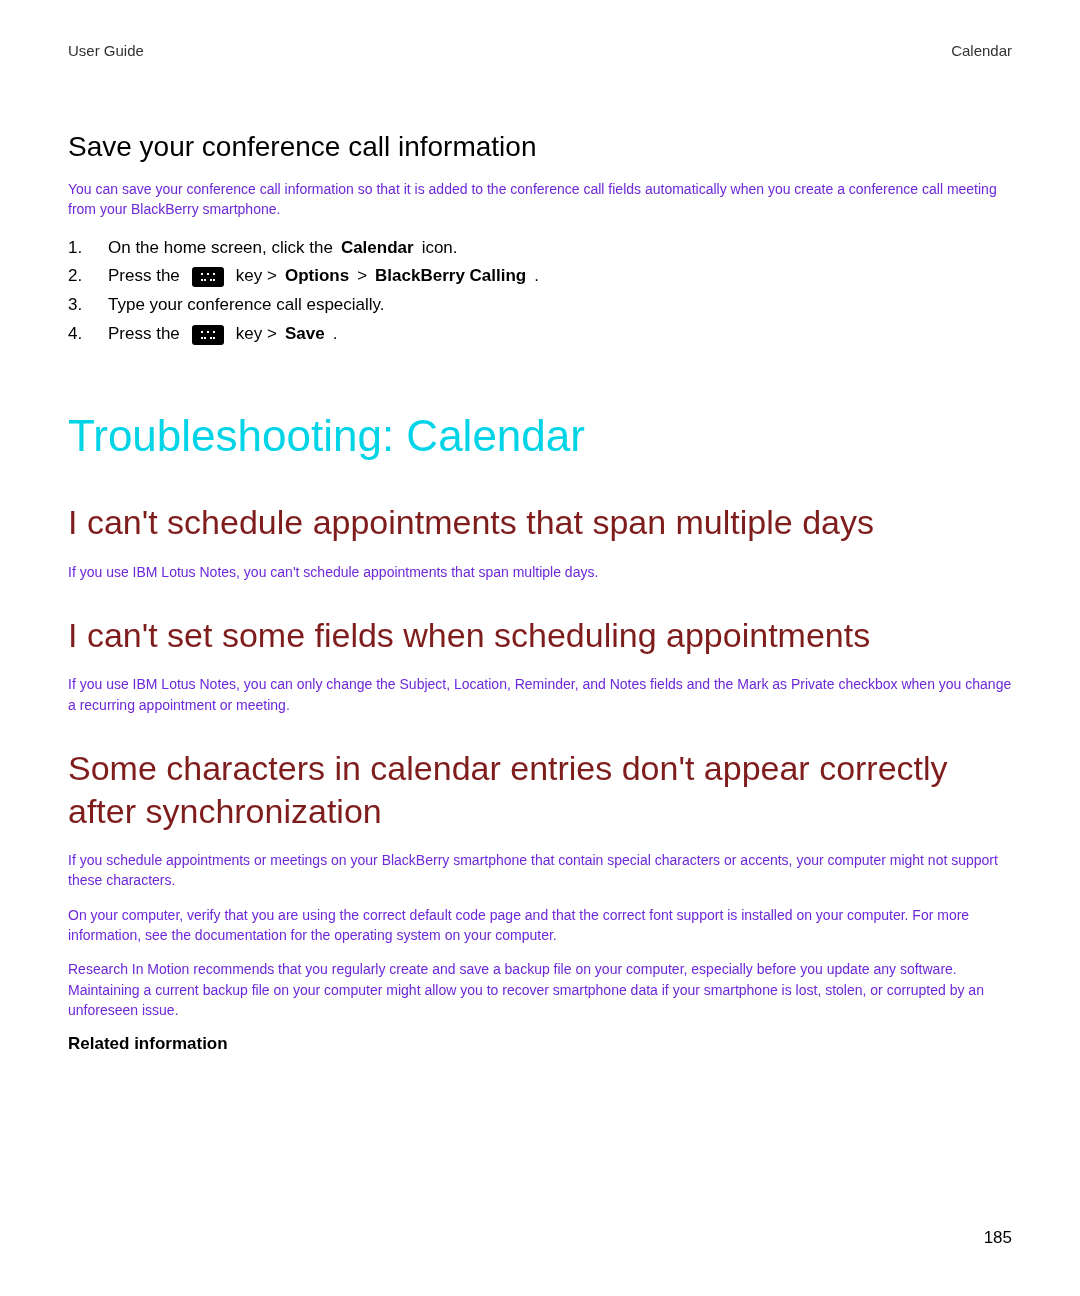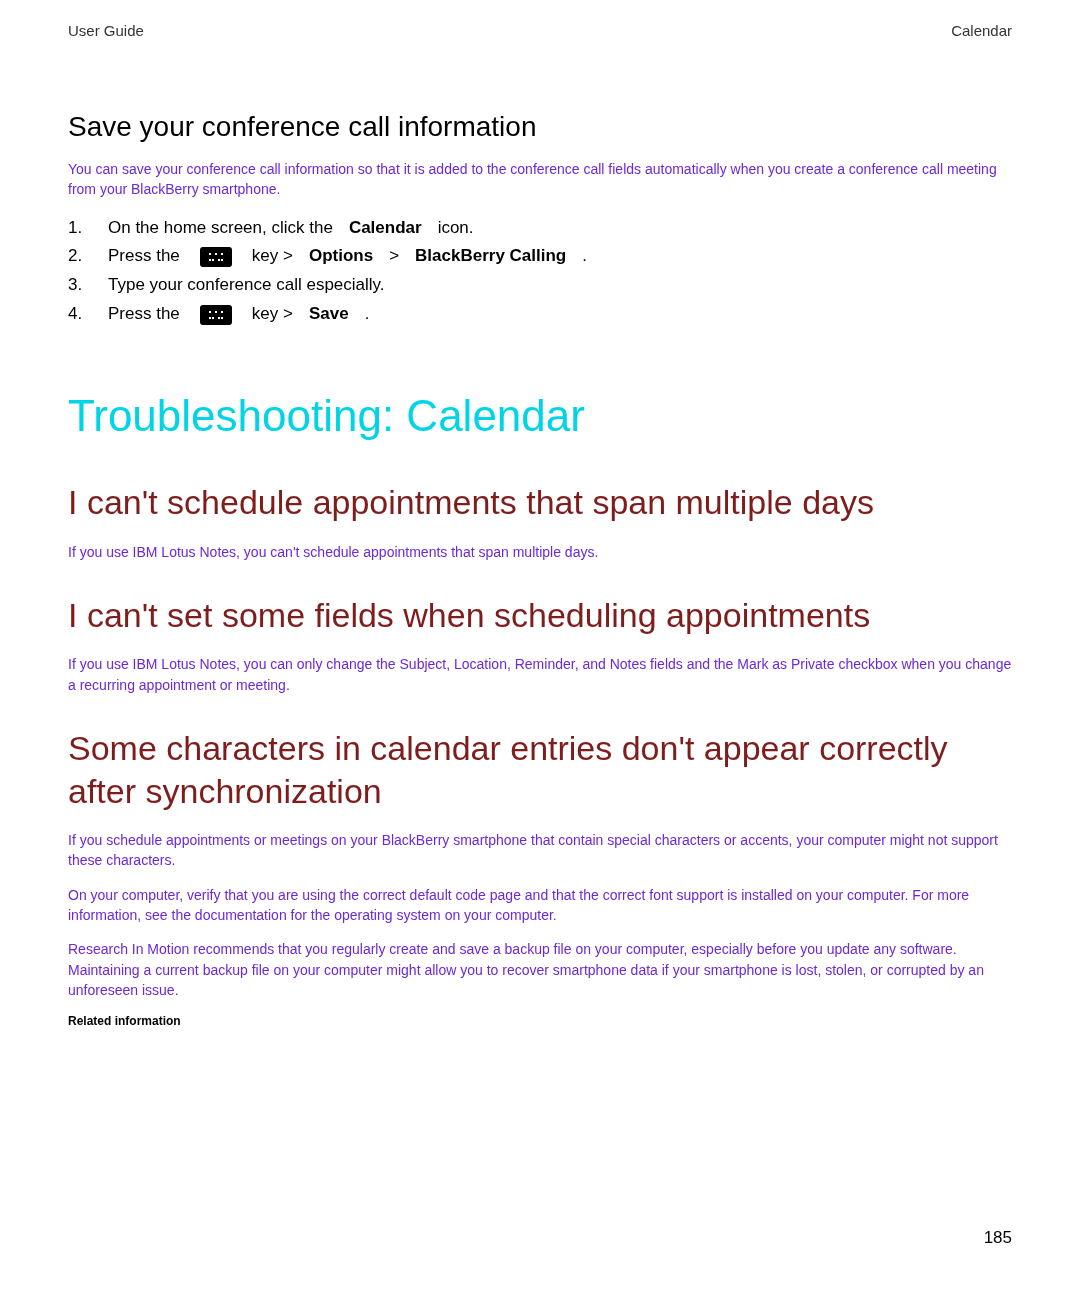--- a/index.html
+++ b/index.html
@@ -10,20 +10,21 @@
     body {
       font-family: Arial, Helvetica, sans-serif;
       background: #fff;
       color: #000;
       width: 1080px;
       height: 1296px;
       position: relative;
     }
     .page {
       padding: 22px 68px 48px 68px;
+      margin-top: 20px;
     }
     .header-row {
       display: flex;
       justify-content: space-between;
       font-size: 15px;
       color: #333;
       margin-bottom: 72px;
     }
     .section-h2 {
       font-size: 28px;
@@ -49,21 +50,21 @@
       color: #000;
     }
     .step-num {
       width: 40px;
       flex-shrink: 0;
     }
     .step-content {
       display: flex;
       align-items: center;
       flex-wrap: wrap;
-      gap: 16px;
+      gap: 8px;
     }
     .bb-key {
       display: inline-flex;
       align-items: center;
       justify-content: center;
       width: 32px;
       height: 20px;
       background: #000;
       border-radius: 3px;
       margin: 0 4px;
@@ -97,21 +98,21 @@
     }
     .sub-heading {
       font-size: 34px;
       font-weight: 400;
       color: #7f1d1d;
       margin-bottom: 18px;
       margin-top: 32px;
       line-height: 1.25;
     }
     .related-heading {
-      font-size: 12px;
+      font-size: 17px;
       font-weight: 700;
       margin-top: 8px;
     }
     .page-number {
       position: absolute;
       bottom: 48px;
       right: 68px;
       font-size: 17px;
       color: #000;
     }

